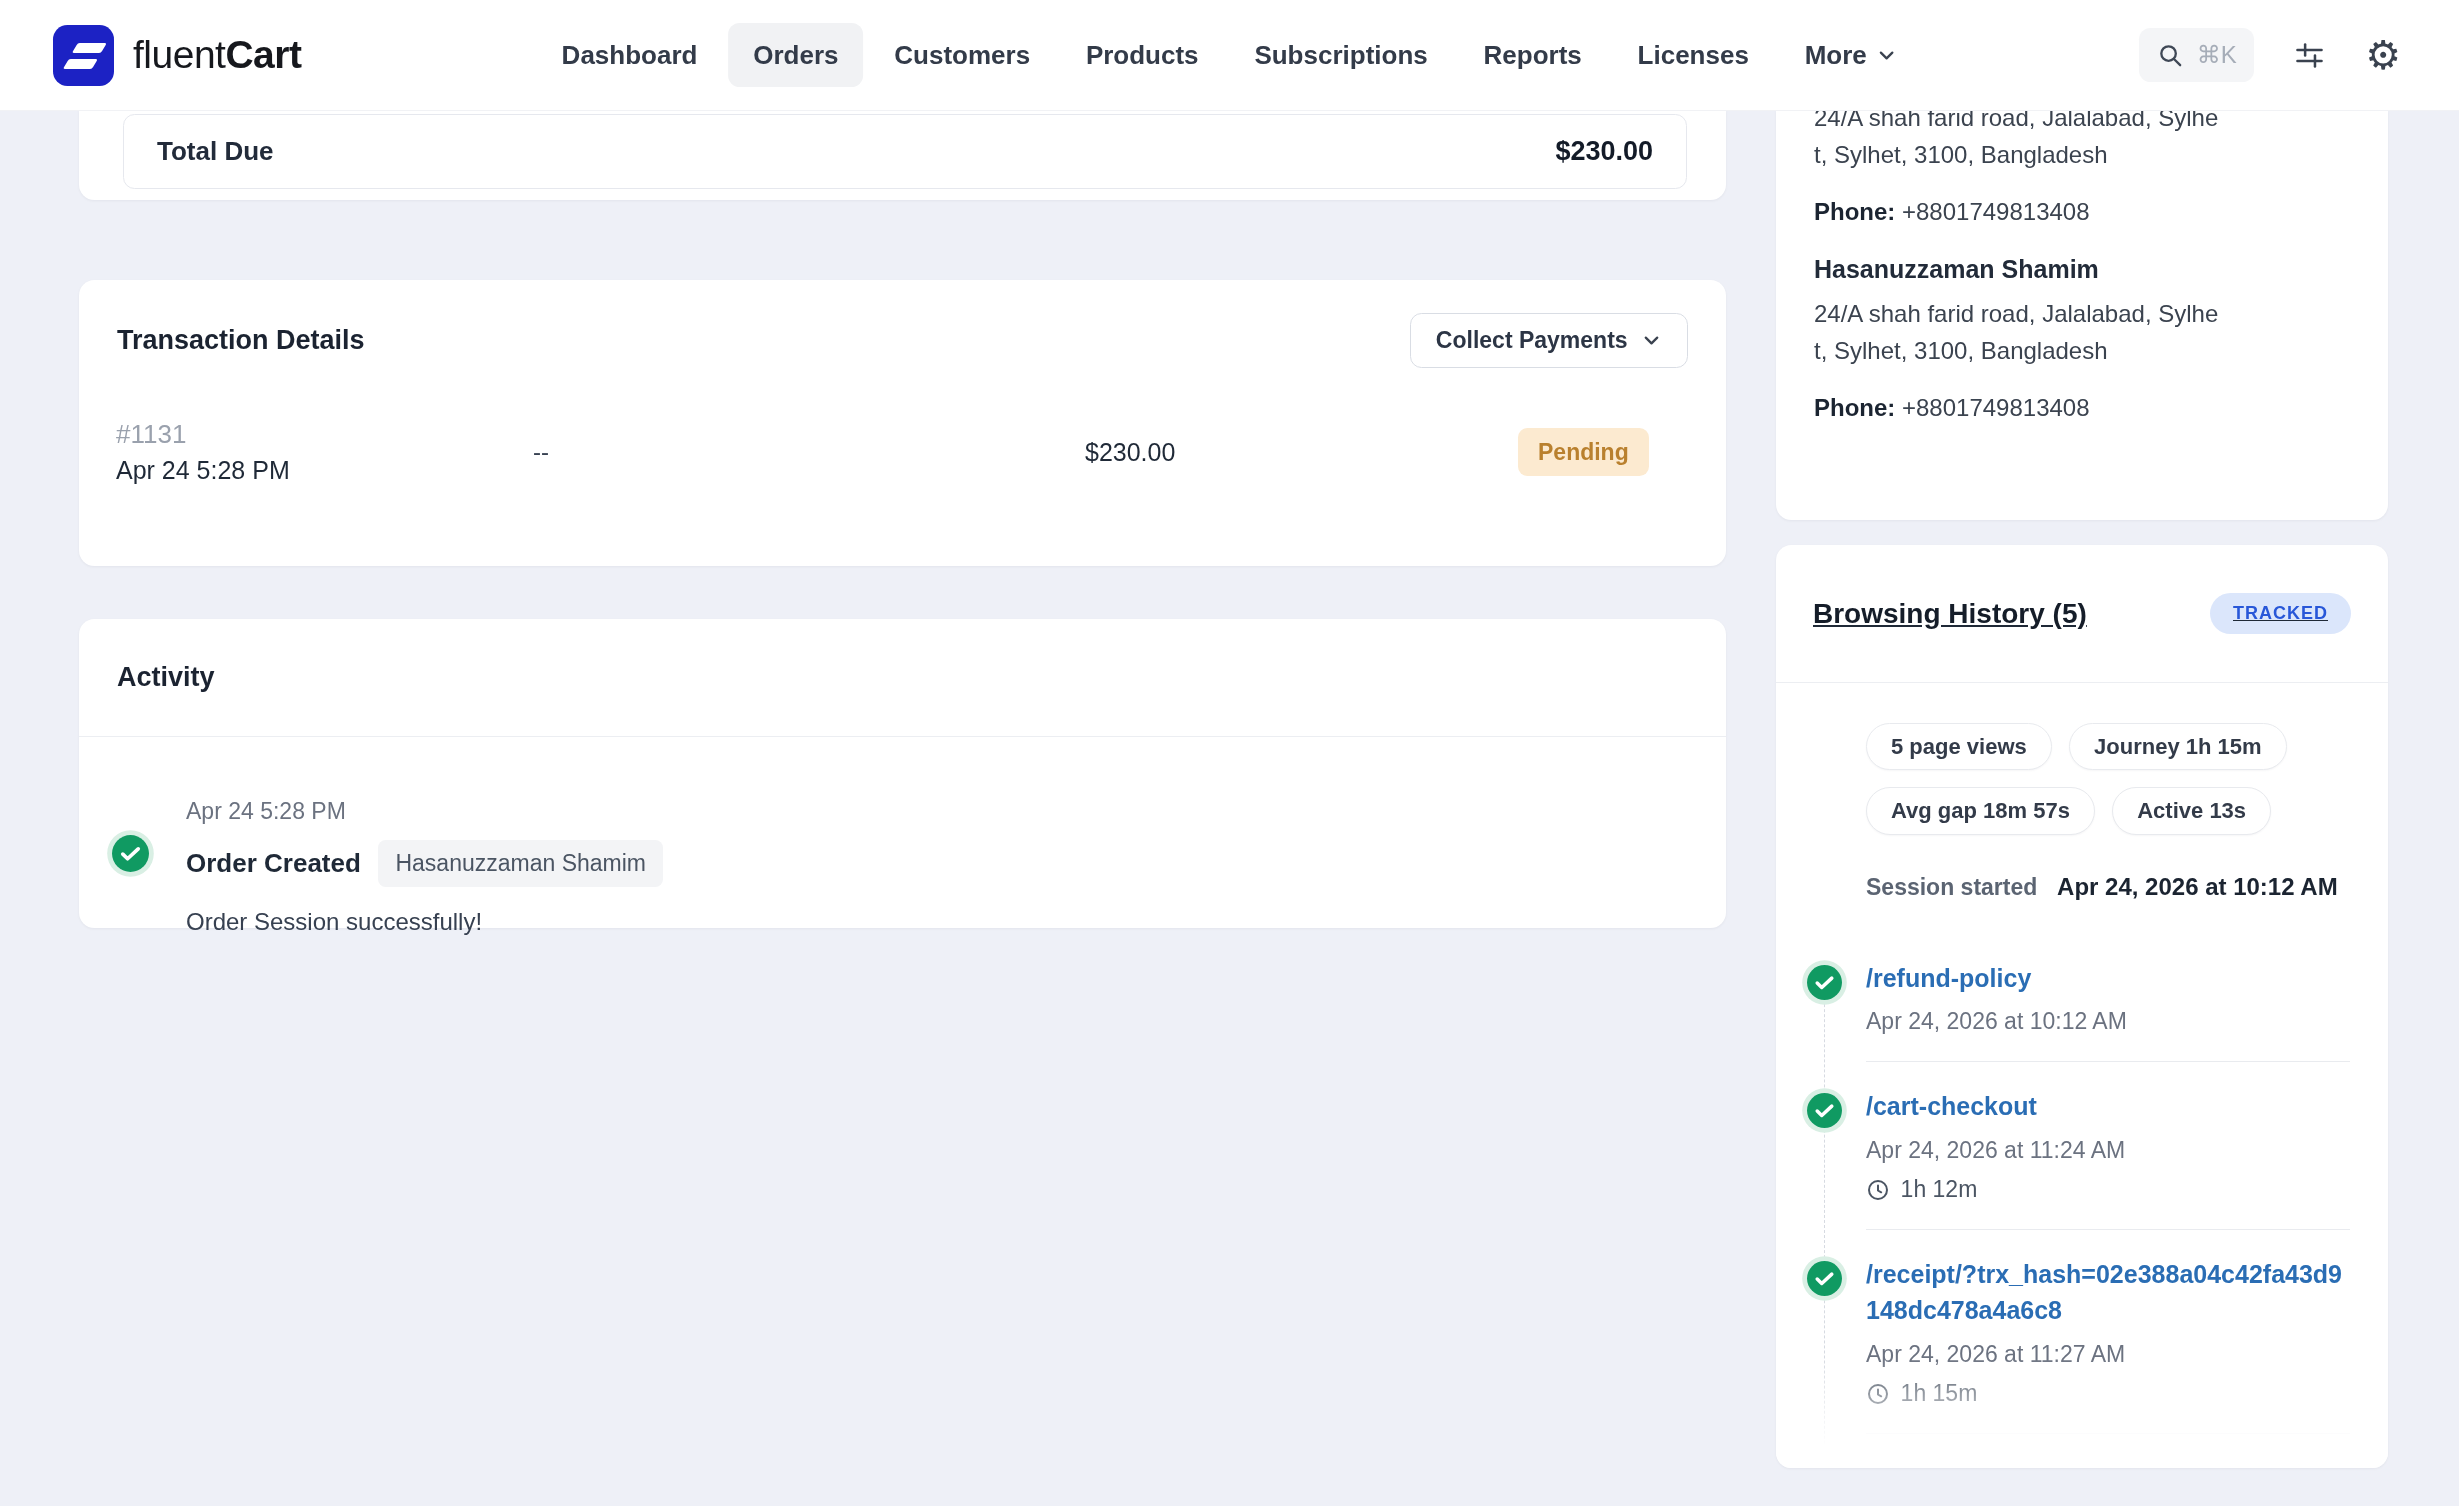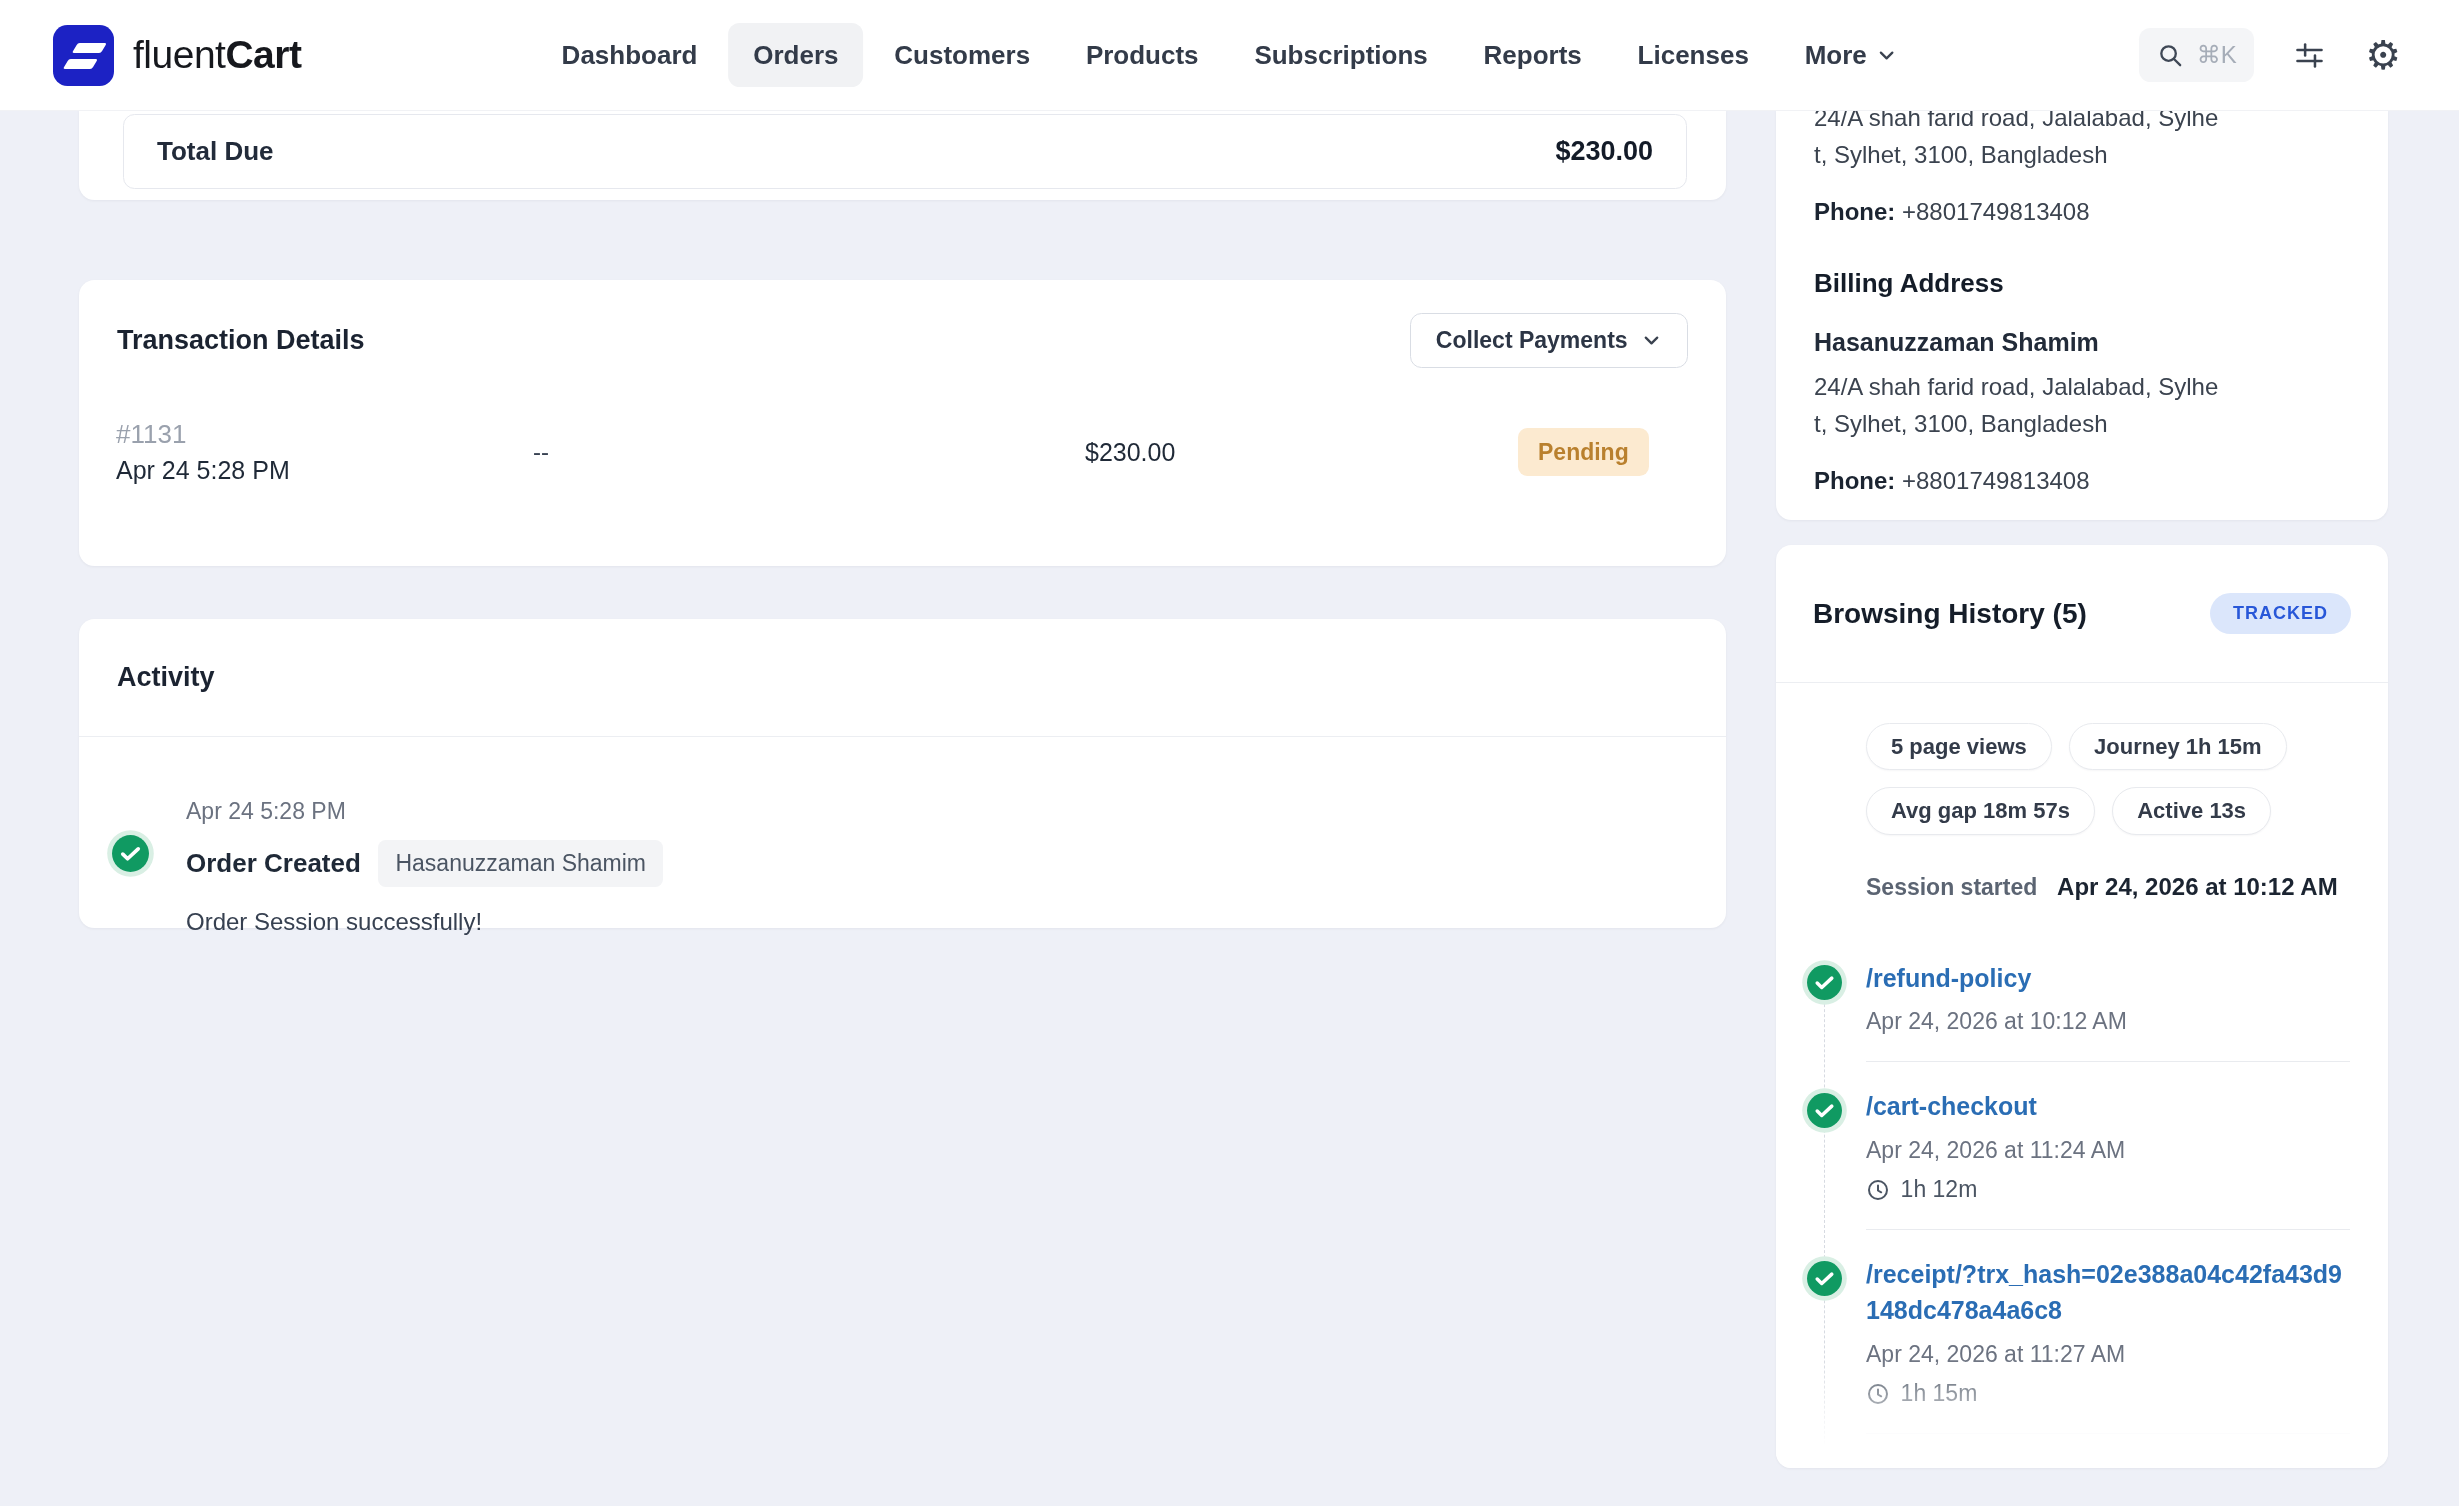--- a/index.html
+++ b/index.html
@@ -91,21 +91,21 @@
   .addr-card{height:410px;border-radius:0 0 15.4px 15.4px;margin-bottom:25px;padding:0 38px;box-sizing:border-box;overflow:hidden;}
   .addr-line{font-size:24px;line-height:37px;color:#3b434f;}
   .first-cut{margin-top:-11.5px;}
   .phone-row{margin-top:25px;font-size:24px;color:#3b434f;}
   .phone-row b{color:#1b2431;font-weight:700;}
   .addr-heading{margin-top:42px;font-size:26px;font-weight:700;color:#141c28;}
   .addr-name{margin-top:29px;font-size:25px;font-weight:700;color:#222b39;}
   .addr-block{margin-top:11.5px;}
   
   .bh-card{height:923px;border-radius:15.4px;position:relative;overflow:hidden;}
-  .bh-head{height:137px;display:flex;align-items:center;justify-content:space-between;padding:0 37px;border-bottom:1.4px solid #eceef2;}
+  .bh-head{height:137px;display:flex;align-items:center;justify-content:space-between;padding:0 37px;border-bottom:1.4px solid #eceef2;text-decoration:underline;}
   .bh-title{font-size:28px;font-weight:700;color:#151d29;}
   .badge-tracked{
     background:#dbe6fb;color:#2857d8;font-size:18px;font-weight:700;letter-spacing:1px;
     padding:9.6px 23px;border-radius:960px;
   }
   .bh-body{position:relative;padding:40px 38px 0 90px;}
   .chips{display:flex;flex-wrap:wrap;gap:17.3px 17.3px;width:452px;}
   .chip{
     background:#fff;border:1.4px solid #e8eaee;border-radius:960px;padding:9.6px 24px;
     font-size:22px;font-weight:700;color:#333b49;box-shadow:0 1px 1.9px rgba(16,24,40,.04);white-space:nowrap;
@@ -243,21 +243,20 @@
 
   <aside class="sidebar">
 
     <section class="card addr-card">
       <div class="addr-line first-cut">24/A shah farid road, Jalalabad, Sylhe</div>
       <div class="addr-line">t, Sylhet, 3100, Bangladesh</div>
       <div class="phone-row">
         <b>Phone:</b>
         <span>+8801749813408</span>
       </div>
-      <div class="addr-heading">Billing Address</div>
       <div class="addr-name">Hasanuzzaman Shamim</div>
       <div class="addr-block">
         <div class="addr-line">24/A shah farid road, Jalalabad, Sylhe</div>
         <div class="addr-line">t, Sylhet, 3100, Bangladesh</div>
       </div>
       <div class="phone-row">
         <b>Phone:</b>
         <span>+8801749813408</span>
       </div>
     </section>

